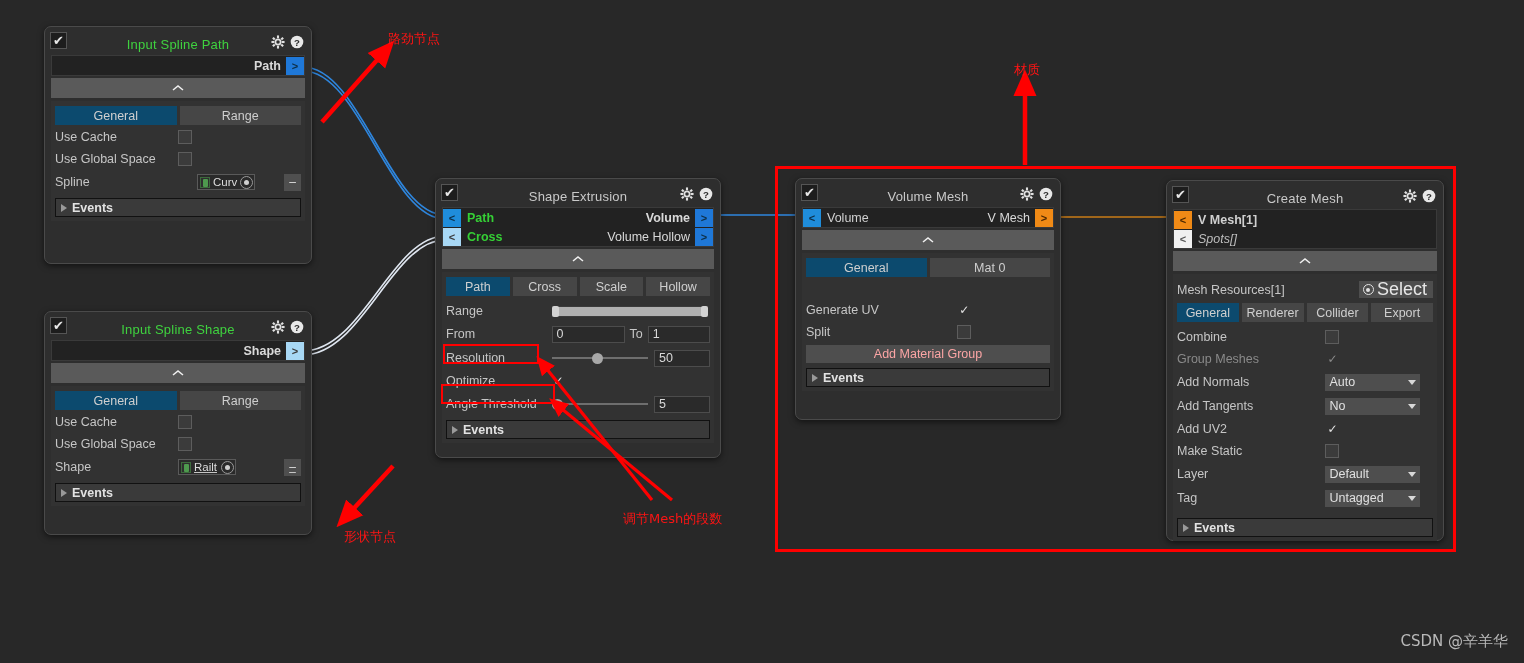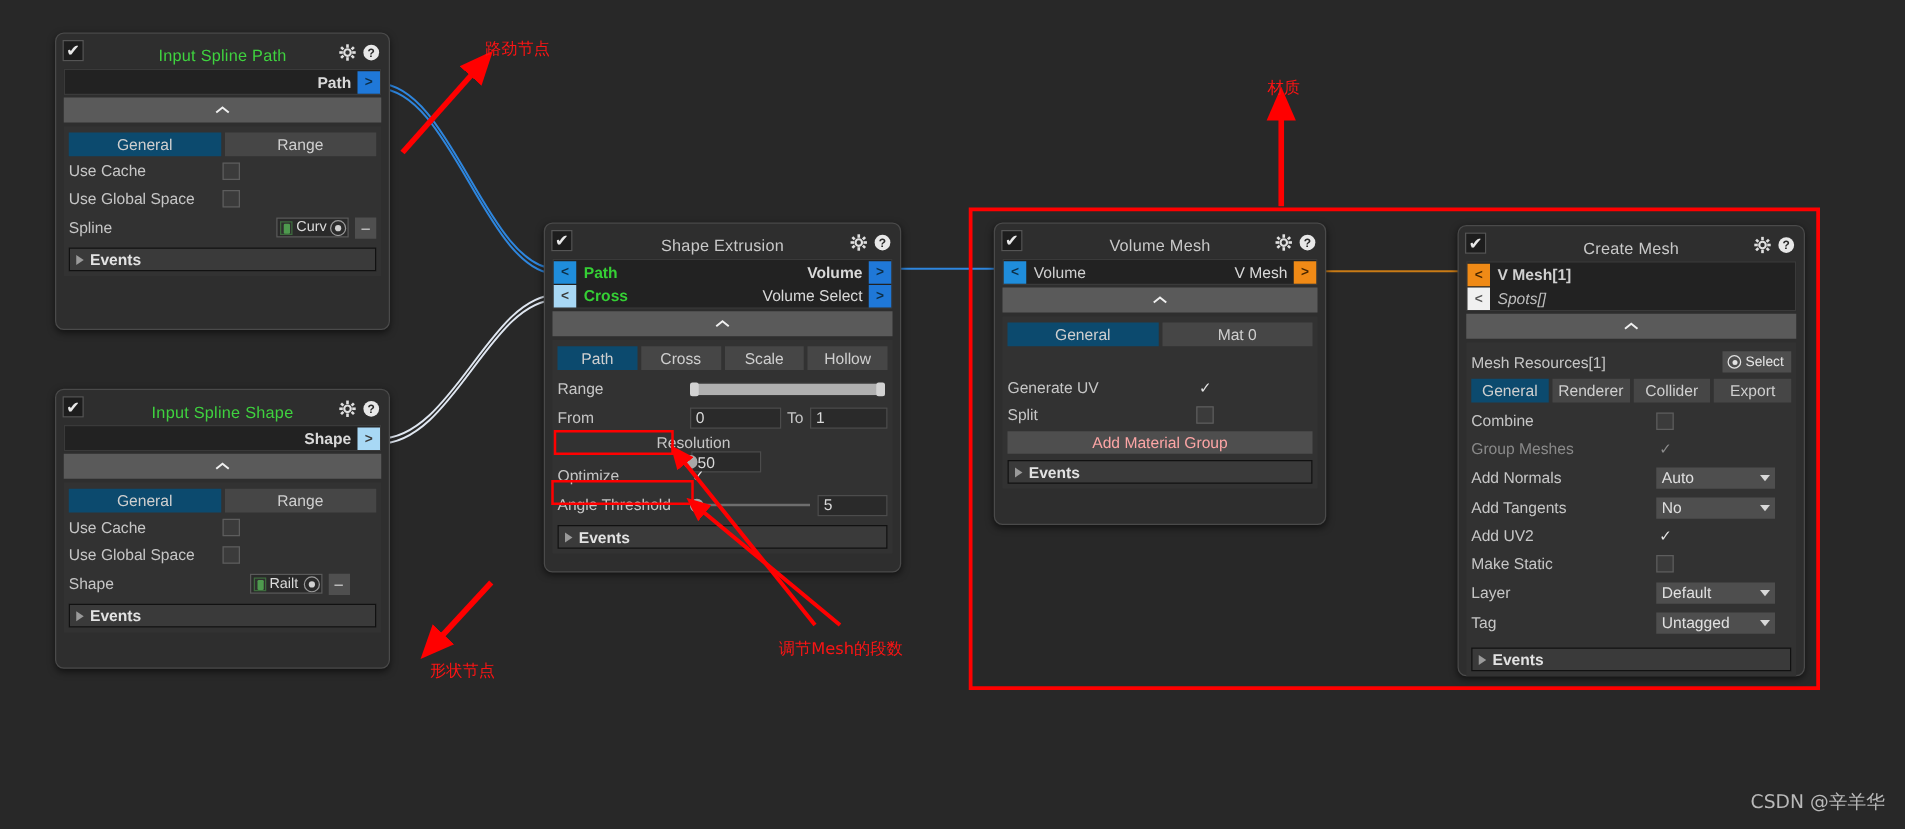--- a/index.html
+++ b/index.html
@@ -148,21 +148,21 @@
     height: 17px; background: #4e4e4e; color: #e0e0e0; font-size: 12.5px;
     display: flex; align-items: center; padding: 0 4px;
     justify-content: space-between; width: 95px;
   }
   .dd-arrow { width:0;height:0;border-top:5px solid #d8d8d8;border-left:4px solid transparent;border-right:4px solid transparent; }
   .btn-wide {
     height: 18px; background: #4e4e4e; color: #fca5a5; font-size: 12.5px;
     display:flex;align-items:center;justify-content:center; margin-top: 3px;
   }
   .select-btn {
-    height: 17px; background: #4e4e4e; color: #e6e6e6; font-size: 11px;
+    height: 17px; background: #4e4e4e; color: #e6e6e6; font-size: 18px;
     display: flex; align-items: center; gap: 3px; padding: 0 6px 0 4px;
   }
   .sel-dot { width: 11px; height: 11px; border-radius:50%; border:1.5px solid #e2e2e2; display:flex;align-items:center;justify-content:center;}
   .sel-dot::after{content:"";width:4px;height:4px;border-radius:50%;background:#e2e2e2;}
 
   
   .anno {
     position: absolute; color: #fb1414; font-size: 13px;
     font-family: "DejaVu Sans", sans-serif; white-space: nowrap;
   }
@@ -247,21 +247,21 @@
           </span>
       </div>
       <div class="row">
         <span class="lab">Use Global Space</span>
         <span class="ctl">
             <span class="cbx"></span>
           </span>
       </div>
       <div class="row" style="height:22px;">
         <span class="lab">Spline</span>
-        <span class="ctl" style="justify-content:flex-end;">
+        <span class="ctl" style="justify-content:flex-end;gap:24px;">
           <span class="obj-field">
             <span class="obj-ico"></span>
             <span class="obj-name">Curv</span>
             <span class="obj-dot"></span>
           </span>
           <span class="minus-btn">–</span>
         </span>
       </div>
       <div class="events">
         <span class="tri"></span>
@@ -324,21 +324,21 @@
           </span>
       </div>
       <div class="row">
         <span class="lab">Use Global Space</span>
         <span class="ctl">
             <span class="cbx"></span>
           </span>
       </div>
       <div class="row" style="height:22px;">
         <span class="lab">Shape</span>
-        <span class="ctl" style="justify-content:center;">
+        <span class="ctl" style="justify-content:space-between;text-decoration:underline;">
           <span class="obj-field">
             <span class="obj-ico"></span>
             <span class="obj-name">Railt</span>
             <span class="obj-dot"></span>
           </span>
           <span class="minus-btn">–</span>
         </span>
       </div>
       <div class="events">
         <span class="tri"></span>
@@ -380,21 +380,21 @@
         <span class="port-label green">Path</span>
         <div class="port-out">
           <span class="port-label">Volume</span>
           <span class="pin out-blue">&gt;</span>
         </div>
       </div>
       <div class="port-row">
         <span class="pin in-lblue">&lt;</span>
         <span class="port-label green">Cross</span>
         <div class="port-out">
-          <span class="port-label normalw">Volume Select</span>
+          <span class="port-label normalw">Volume Hollow</span>
           <span class="pin out-blue">&gt;</span>
         </div>
       </div>
     </div>
 
     <div class="collapse">
       <svg class="chev" viewBox="0 0 14 8">
         <polyline points="2,6 7,2 12,6" fill="none" stroke="#efefef" stroke-width="1.6"></polyline>
       </svg>
     </div>
@@ -420,21 +420,21 @@
 
       <div class="row" style="height:22px;">
         <span class="lab" style="width:40%;">From</span>
         <span class="ctl">
           <span class="numfield" style="width:73px;">0</span>
           <span style="padding:0 5px; color:#c6c6c6;text-align:center;">To</span>
           <span class="numfield" style="flex:1;">1</span>
         </span>
       </div>
 
-      <div class="row" style="height:22px;flex-direction:column;">
+      <div class="row" style="height:22px;">
         <span class="lab" style="width:40%;">Resolution</span>
         <span class="ctl">
           <span class="slider" style="margin-right:6px;">
             <span class="slider-line"></span>
             <span class="slider-knob" style="left:42%;"></span>
           </span>
           <span class="numfield" style="width:56px;">50</span>
         </span>
       </div>
 

